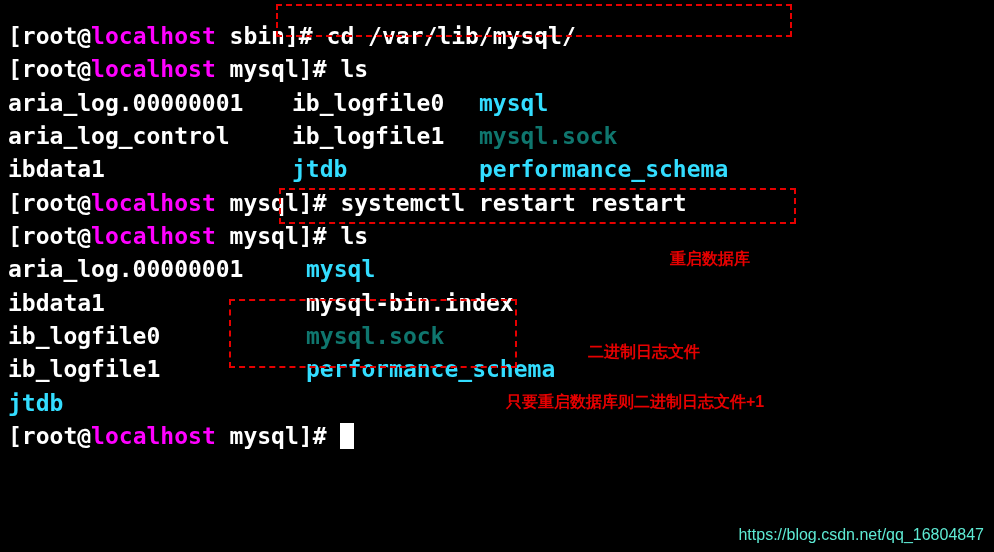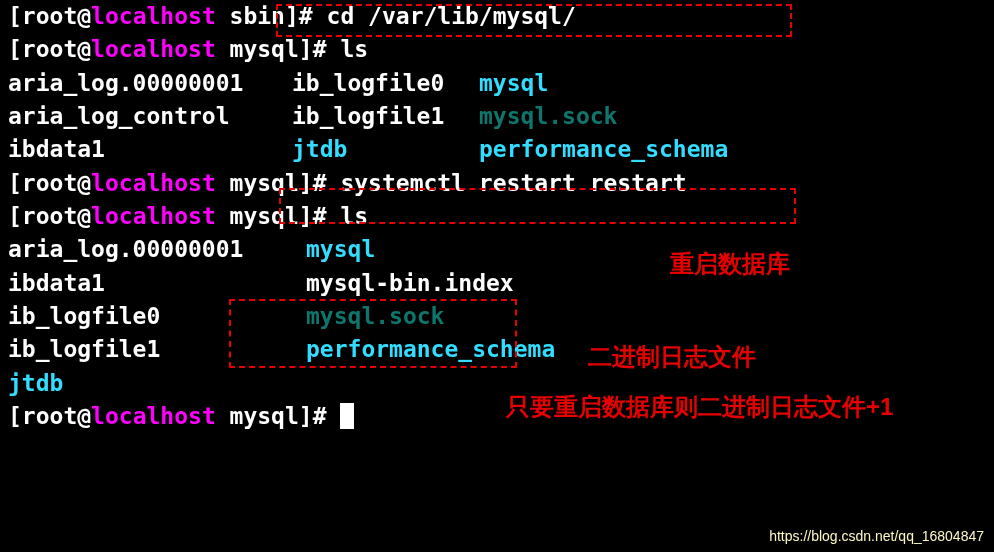--- a/index.html
+++ b/index.html
@@ -9,54 +9,54 @@
     font-family: "Consolas", "Monaco", monospace;
     font-size: 23px;
     line-height: 1.45;
     width: 994px;
     height: 552px;
     overflow: hidden;
     position: relative;
     font-weight: bold;
   }
   .terminal {
-    padding: 0 8px;
+    padding: 20px 8px;
   }
   .white { color: #fff; }
   .magenta { color: #f0f; }
   .cyan { color: #3df; }
   .pink { color: #0f766e; }
   .rowline { white-space: pre; }
   .box {
     position: absolute;
     border: 2.5px dashed #e60000;
     pointer-events: none;
   }
   .anno {
     position: absolute;
     color: #e60000;
     font-family: "SimSun", "Microsoft YaHei", sans-serif;
-    font-size: 24px;
+    font-size: 16px;
     font-weight: bold;
     pointer-events: none;
   }
   .cursor {
     display: inline-block;
     background: #fff;
     width: 14px;
     height: 26px;
     vertical-align: text-bottom;
   }
   .watermark {
     position: absolute;
     right: 10px;
     bottom: 6px;
-    color: #fef9c3;
+    color: #5eead4;
     font-family: Arial, sans-serif;
-    font-size: 14px;
+    font-size: 16px;
     font-weight: normal;
   }
 </style>
 </head>
 <body>
 
 <div class="terminal">
 
   <div class="rowline"><span class="white">[</span><span class="white">root</span><span class="white">@</span><span class="magenta">localhost</span><span class="white"> sbin</span><span class="white">]</span><span class="white">#</span><span class="white"> cd /var/lib/mysql/</span></div>
 

